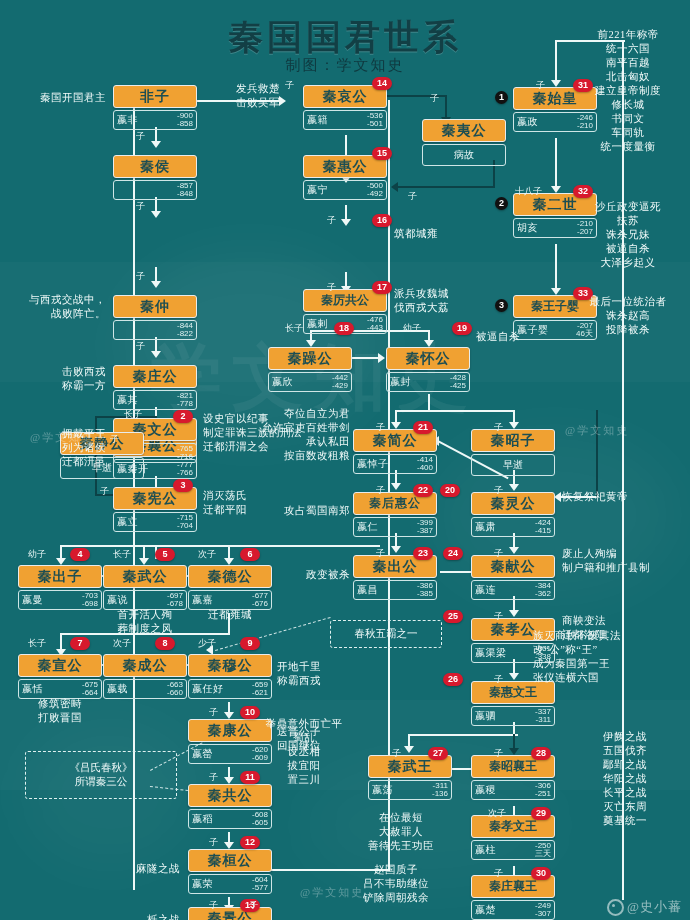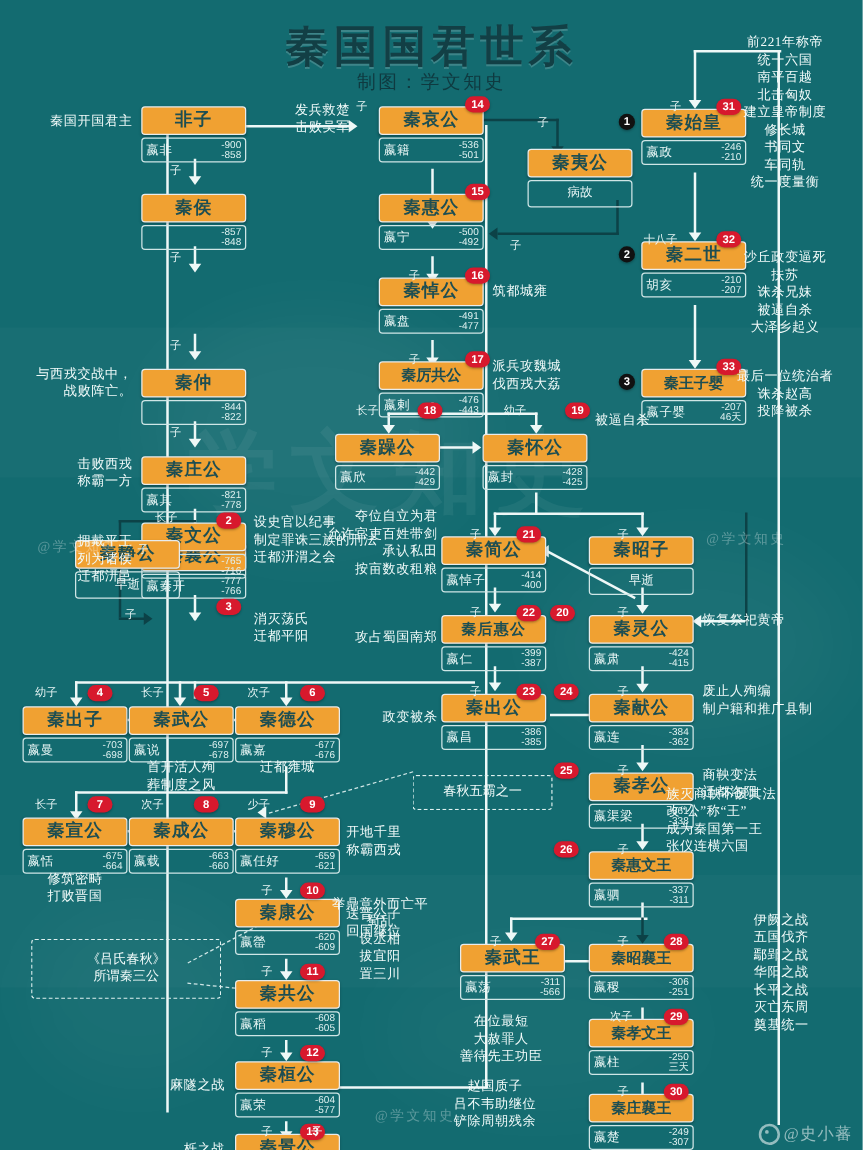--- a/index.html
+++ b/index.html
@@ -367,20 +367,27 @@
       <span class="dates"><span>-765</span><br><span>-716</span></span>
     </div>
   </div>
   <div class="badge" style="left:173px;top:410px">2</div>
 
   <div class="node" style="left:60px;top:432px">
     <div class="namebox">秦静公</div>
     <div class="singleinfo">早逝</div>
   </div>
 
+  <div class="node" style="left:113px;top:487px">
+    <div class="namebox">秦宪公</div>
+    <div class="infobox">
+      <span class="pname">嬴立</span>
+      <span class="dates"><span>-715</span><br><span>-704</span></span>
+    </div>
+  </div>
   <div class="badge" style="left:173px;top:479px">3</div>
 
   <div class="node" style="left:18px;top:565px">
     <div class="namebox">秦出子</div>
     <div class="infobox">
       <span class="pname">嬴曼</span>
       <span class="dates"><span>-703</span><br><span>-698</span></span>
     </div>
   </div>
   <div class="badge" style="left:70px;top:548px">4</div>
@@ -473,27 +480,20 @@
 
   <div class="node" style="left:303px;top:155px">
     <div class="namebox">秦惠公</div>
     <div class="infobox">
       <span class="pname">嬴宁</span>
       <span class="dates"><span>-500</span><br><span>-492</span></span>
     </div>
   </div>
   <div class="badge" style="left:372px;top:147px">15</div>
 
-  <div class="node" style="left:303px;top:222px">
-    <div class="namebox">秦悼公</div>
-    <div class="infobox">
-      <span class="pname">嬴盘</span>
-      <span class="dates"><span>-491</span><br><span>-477</span></span>
-    </div>
-  </div>
   <div class="badge" style="left:372px;top:214px">16</div>
 
   <div class="node w5" style="left:303px;top:289px">
     <div class="namebox">秦厉共公</div>
     <div class="infobox">
       <span class="pname">嬴剌</span>
       <span class="dates"><span>-476</span><br><span>-443</span></span>
     </div>
   </div>
   <div class="badge" style="left:372px;top:281px">17</div>
@@ -581,21 +581,21 @@
       <span class="pname">嬴驷</span>
       <span class="dates"><span>-337</span><br><span>-311</span></span>
     </div>
   </div>
   <div class="badge" style="left:443px;top:673px">26</div>
 
   <div class="node" style="left:368px;top:755px">
     <div class="namebox">秦武王</div>
     <div class="infobox">
       <span class="pname">嬴荡</span>
-      <span class="dates"><span>-311</span><br><span>-566</span></span>
+      <span class="dates"><span>-311</span><br><span>-136</span></span>
     </div>
   </div>
   <div class="badge" style="left:428px;top:747px">27</div>
 
   <div class="node w5" style="left:471px;top:755px">
     <div class="namebox">秦昭襄王</div>
     <div class="infobox">
       <span class="pname">嬴稷</span>
       <span class="dates"><span>-306</span><br><span>-251</span></span>
     </div>

